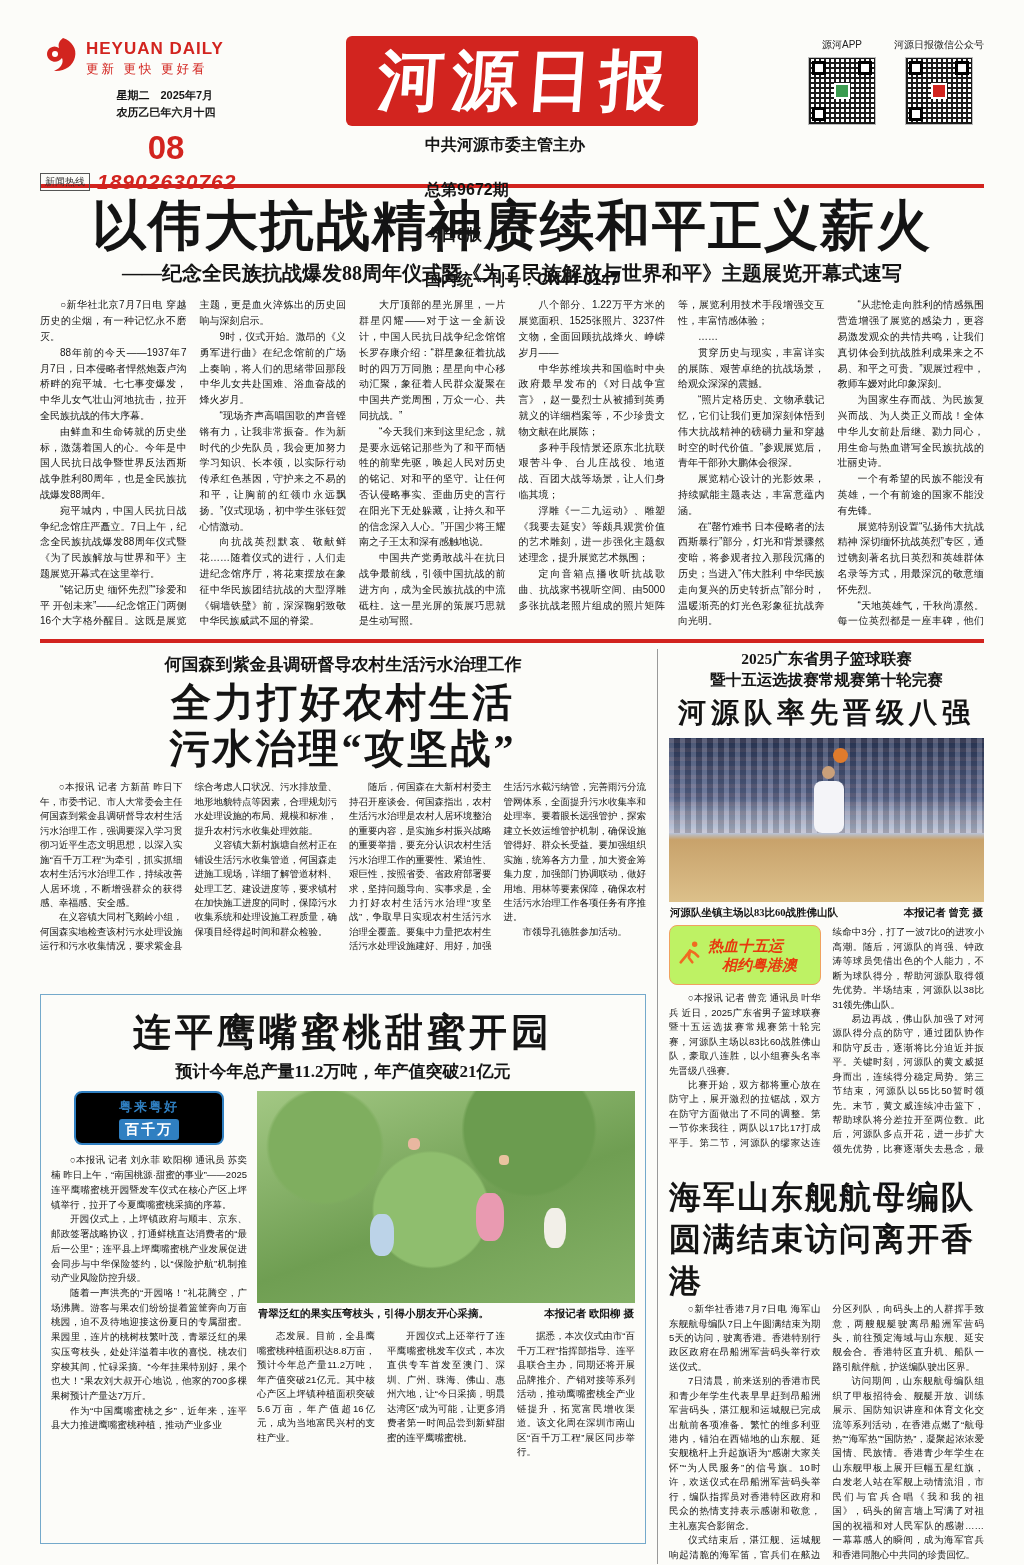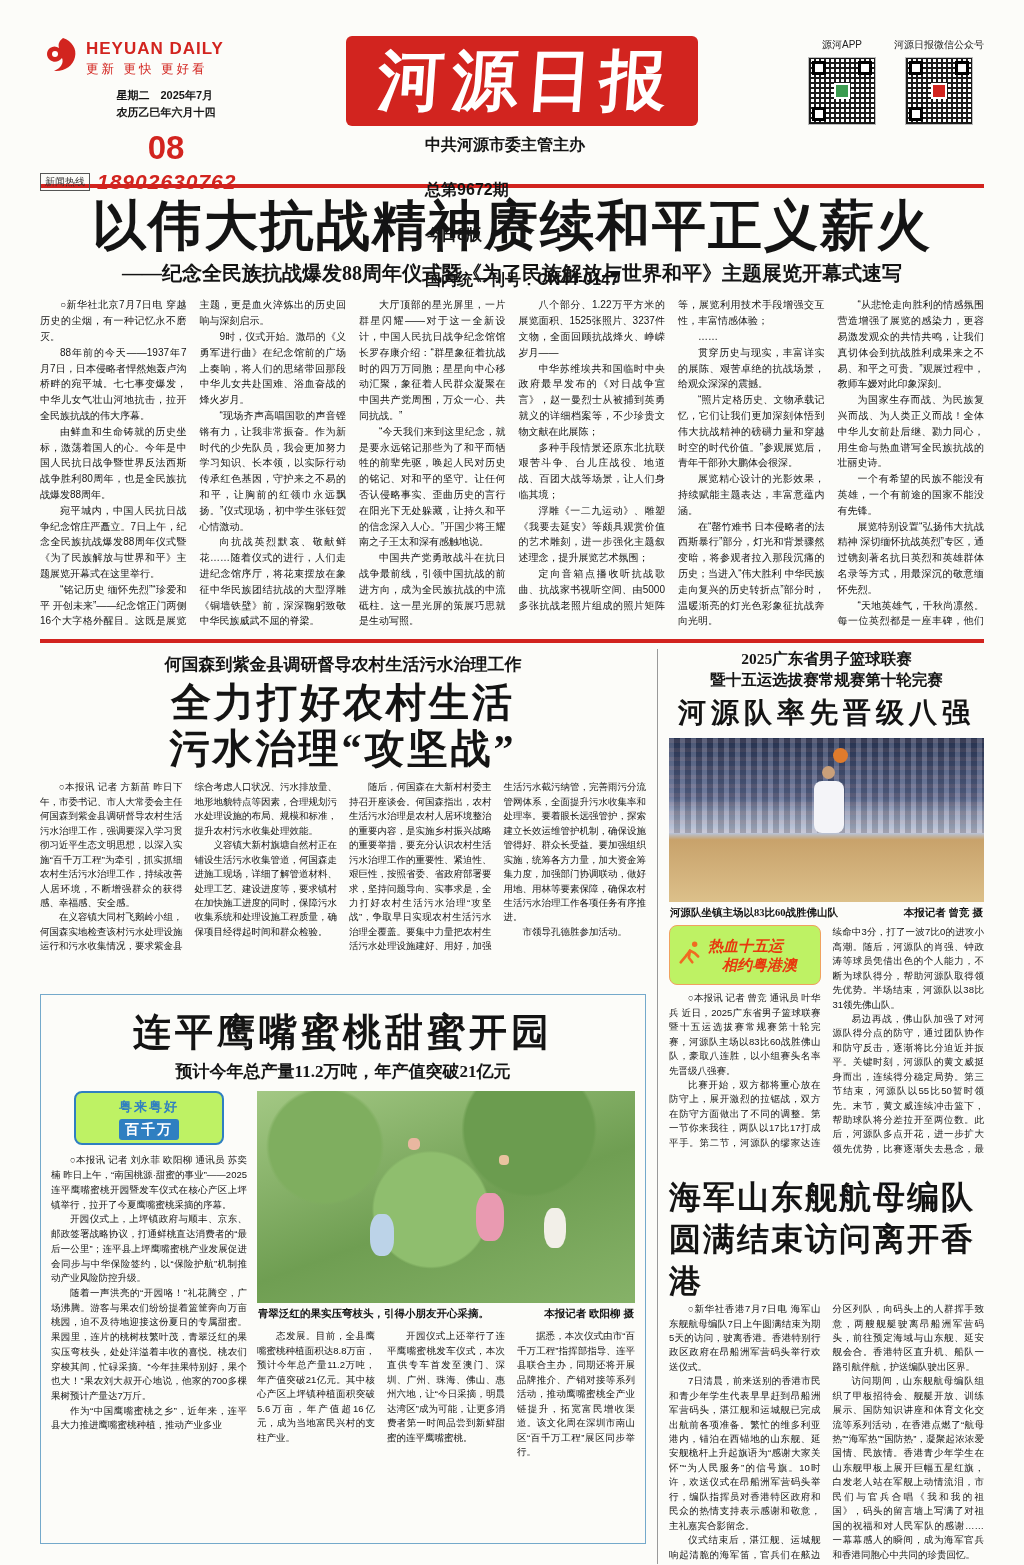--- a/index.html
+++ b/index.html
@@ -74,21 +74,21 @@
   .navy-h2{font-size:32px;font-weight:900;text-align:left;line-height:1.3;letter-spacing:2px;margin:14px 0 0;}
   .navy-body{column-count:2;column-gap:12px;height:262px;overflow:hidden;font-size:9.5px;line-height:1.52;}
 
   
   .peach-box{border:1px solid #74a9cb;margin-top:8px;height:550px;box-sizing:border-box;padding:8px 10px;overflow:hidden;}
   .peach-h2{font-size:38px;font-weight:900;text-align:center;letter-spacing:4px;margin:4px 0 2px;}
   .peach-sub{text-align:center;font-size:17px;font-weight:bold;margin-bottom:8px;}
   .peach-content{display:flex;gap:10px;}
   .peach-left{width:196px;flex:none;height:432px;overflow:hidden;font-size:9.5px;line-height:1.55;}
   .badge-yh{box-sizing:border-box;width:150px;height:54px;border:2px solid #2f7fc1;border-radius:8px;
-      display:flex;flex-direction:column;align-items:center;justify-content:center;gap:2px;margin:0 auto 8px;background:#bef264;}
+      display:flex;flex-direction:column;align-items:center;justify-content:center;gap:2px;margin:0 auto 8px;background:#000000;}
   .badge-yh .y1{color:#2f7fc1;font-weight:900;font-size:13px;letter-spacing:2px;}
   .badge-yh .y2{color:#fff;background:#2f7fc1;font-weight:900;font-size:14px;padding:0 6px;border-radius:3px;letter-spacing:2px;}
   .peach-right{flex:1;min-width:0;}
   .photo-peach{height:212px;position:relative;overflow:hidden;
       background:
        radial-gradient(circle at 18% 26%, #7fae5f 0 16%, transparent 17%),
        radial-gradient(circle at 72% 18%, #6b9c4f 0 20%, transparent 21%),
        radial-gradient(circle at 46% 56%, #8fbe6e 0 24%, transparent 25%),
        linear-gradient(160deg,#a3c884,#6f9e52 55%,#86b268);}
   .photo-peach i{position:absolute;border-radius:40%;}

